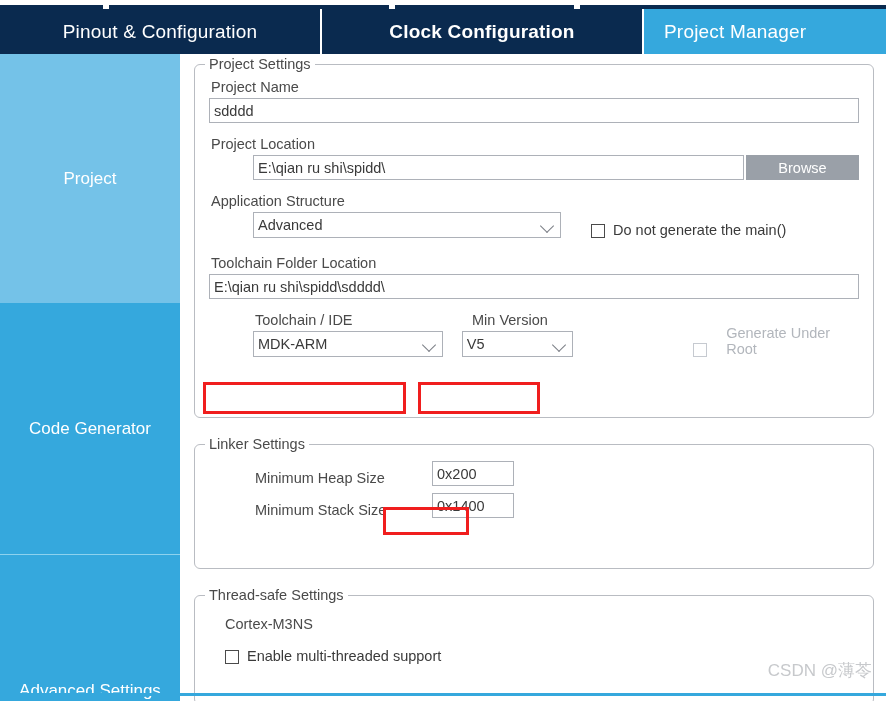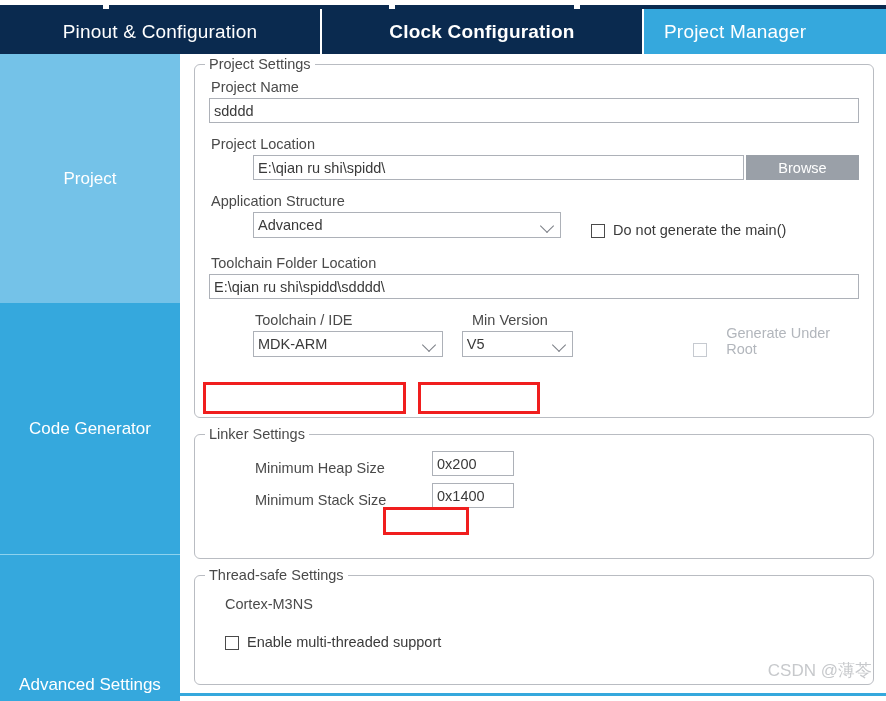--- a/index.html
+++ b/index.html
@@ -74,38 +74,38 @@
     text-align: center;
     cursor: pointer;
     user-select: none;
   }
   .side-item.s1 { height: 249px; background: #74c2e8; }
   .side-item.s2 { height: 251px; background: #35a8dd; }
   .side-item.s3 {
     height: 147px; background: #35a8dd;
     border-top: 1px solid #8ed2ee;
     align-items: flex-end;
-    padding-bottom: 6px;
+    padding-bottom: 0;
   }
 
   
   .content {
     position: absolute; top: 54px; left: 180px;
     width: 706px; height: 647px;
     background: #ffffff;
     padding: 10px 12px 0 14px;
   }
 
   
   .group {
     position: relative;
     border: 1px solid #b9bcc2;
     border-radius: 6px;
     padding: 14px 14px 12px 14px;
-    margin-bottom: 16px;
+    margin-bottom: 26px;
     background: #ffffff;
   }
   .group > .legend {
     position: absolute;
     top: -9px; left: 10px;
     background: #ffffff;
     padding: 0 4px;
     font-size: 14.5px;
     color: #4a4a4a;
     white-space: nowrap;
@@ -309,21 +309,21 @@
 
       <div class="row" style="margin-top:7px">
         <label class="field-label" style="width:177px;margin-bottom:0">Minimum Stack Size</label>
         <input class="txt" type="text" style="width: 82px;" value="0x1400">
       </div>
     </div>
 
     <div class="group" style="height:110px;margin-bottom:0">
       <div class="legend">Thread-safe Settings</div>
       <div class="field-label" style="margin-left:16px;margin-top:6px">Cortex-M3NS</div>
-      <div class="chk-row" style="margin-left:16px;margin-top:22px">
+      <div class="chk-row" style="margin-left:16px;margin-top:16px">
         <span class="cbox"></span>
         <span>Enable multi-threaded support</span>
       </div>
     </div>
 
   </div>
 
   <div class="ann" style="left:203px; top:382px; width:203px; height:32px;"></div>
   <div class="ann" style="left:418px; top:382px; width:122px; height:32px;"></div>
   <div class="ann" style="left:383px; top:507px; width:86px; height:28px;"></div>

